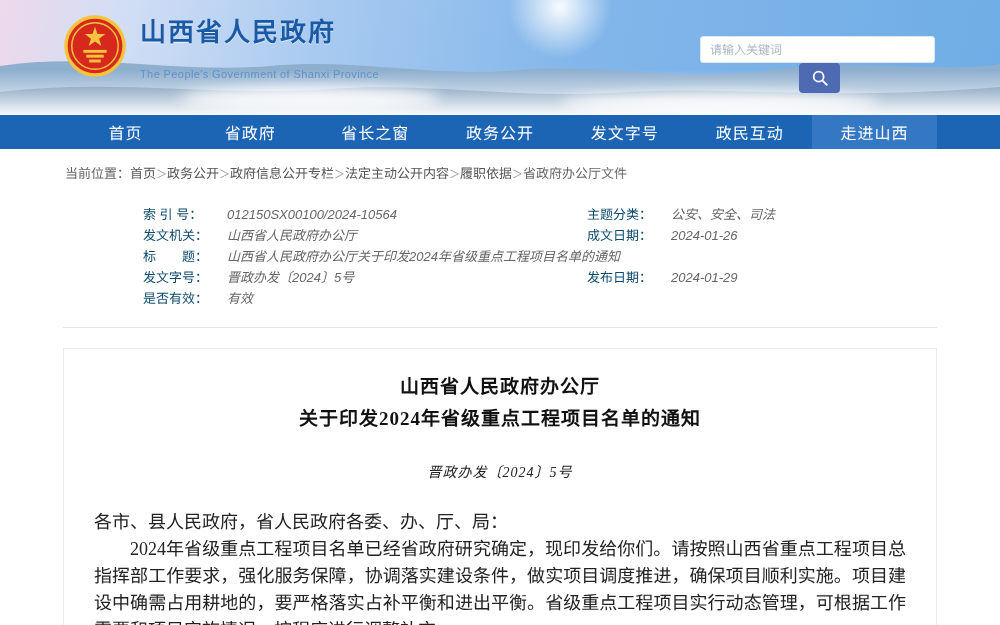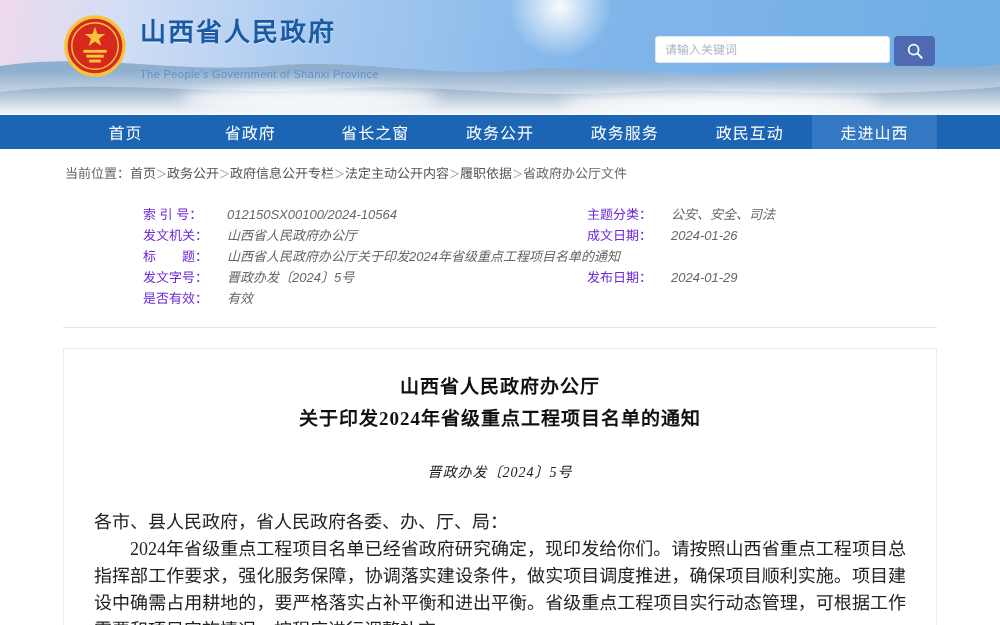--- a/index.html
+++ b/index.html
@@ -14,21 +14,21 @@
   }
   .banner svg.mountains { position:absolute; left:0; bottom:0; width:1000px; height:115px; }
   .cloud { position:absolute; background:rgba(255,255,255,.85); border-radius:50%;
     filter:blur(7px); }
   .brand { position:absolute; left:64px; top:11px; display:flex; align-items:center; }
   .emblem { width:62px; height:62px; }
   .brand-text { margin-left:14px; }
   .site-title { font-size:26px; font-weight:bold; color:#1a5aa4; letter-spacing:2px;
     font-family:"Liberation Serif","DejaVu Serif",serif; text-shadow:0 1px 0 rgba(255,255,255,.6); }
   .site-sub { font-size:11px; color:#5e92c8; margin-top:20px; letter-spacing:.4px; }
-  .search { position:absolute; right:65px; top:36px; display:flex; align-items:flex-start; }
+  .search { position:absolute; right:65px; top:36px; display:flex; align-items:center;flex-direction:column; }
   .search input { width:235px; height:27px; border:1px solid #dfe6f0; border-radius:3px;
     background:#fff; padding:0 9px; font-size:12px; color:#333; outline:none; }
   .search input::placeholder { color:#aab4c3; }
   .search-btn { width:41px; height:30px; margin-left:4px; border:none; border-radius:4px;
     background:#4d6ab2; display:flex; align-items:center; justify-content:center; cursor:pointer; }
 
   
   .nav { width:1000px; height:34px; background:#1c64b4; display:flex; }
   .nav-inner { width:874px; margin:0 auto; display:flex; }
   .nav-item { flex:1; display:flex; align-items:center; justify-content:center;
@@ -39,21 +39,21 @@
   .crumbs { width:874px; margin:0 auto; padding:14px 2px 10px 2px; font-size:13px; color:#666;
     display:flex; align-items:center; gap:0; }
   .crumbs .link { color:#555; cursor:pointer; }
   .crumbs .sep { color:#999; font-size:11px; }
 
   
   .meta { width:874px; margin:4px auto 0 auto; padding:8px 0 18px 80px;
     border-bottom:1px solid #e4e4e4; }
   .meta-row { display:grid; grid-template-columns:72px 372px 72px 1fr;
     font-size:13px; line-height:21px; color:#666; }
-  .meta-row .lab { color:#6d28d9; white-space:pre; }
+  .meta-row .lab { color:#0c4a6e; white-space:pre; }
   .meta-row .val { color:#666; padding-left:12px; white-space:nowrap;font-style:italic; }
   .meta-row .val.wide { grid-column:2 / 5; }
 
   
   .docbox { width:874px; margin:20px auto 0 auto; border:1px solid #ebebeb;
     min-height:300px; padding:22px 30px 10px 30px; background:#fff; }
   .doc-title { text-align:center; font-family:"Liberation Serif","DejaVu Serif",serif;
     font-weight:bold; font-size:19px; color:#111; line-height:32px; letter-spacing:1px; }
   .doc-num { text-align:center; font-family:"Liberation Serif","DejaVu Serif",serif;
     font-style:italic; font-size:14px; color:#222; margin-top:26px; letter-spacing:1px; }
@@ -104,21 +104,21 @@
     </button>
   </div>
 </div>
 
 <div class="nav">
   <div class="nav-inner">
     <div class="nav-item">首页</div>
     <div class="nav-item">省政府</div>
     <div class="nav-item">省长之窗</div>
     <div class="nav-item">政务公开</div>
-    <div class="nav-item">政务服务</div>
+    <div class="nav-item">发文字号</div>
     <div class="nav-item">政民互动</div>
     <div class="nav-item active">走进山西</div>
   </div>
 </div>
 
 <div class="crumbs">
   <span>当前位置：</span>
   <span class="link">首页</span>
   <span class="sep">＞</span>
   <span class="link">政务公开</span>

